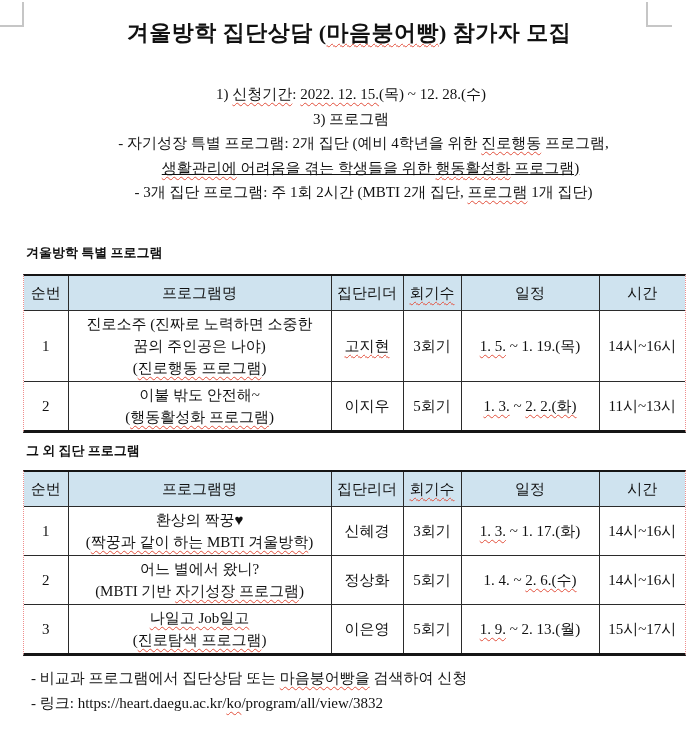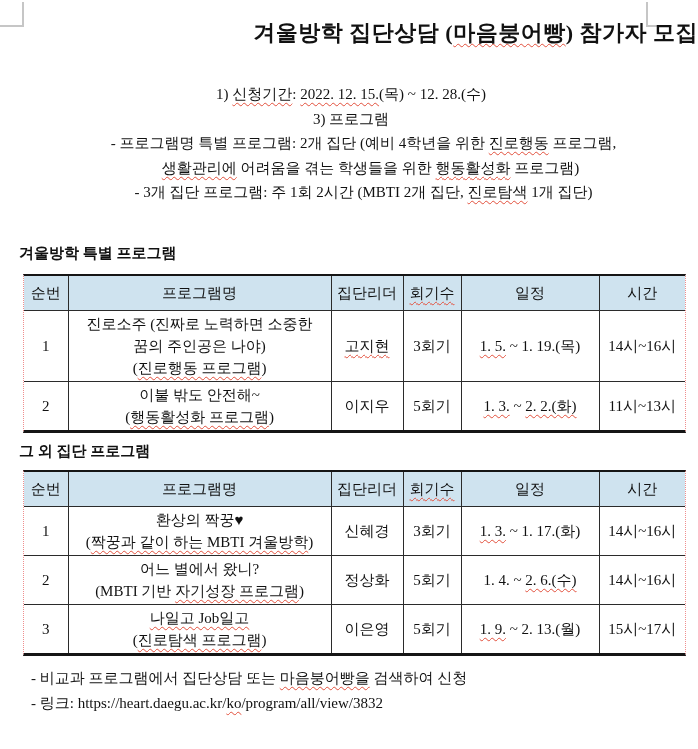--- a/index.html
+++ b/index.html
@@ -11,26 +11,26 @@
     text-decoration:underline;
     text-decoration-style:wavy;
     text-decoration-color:#e2503c;
     text-decoration-thickness:1px;
     text-underline-offset:3px;
   }
   .corner-tl{position:absolute;left:0;top:2px;width:22px;height:23px;
     border-right:2px solid #c6c6c6;border-bottom:2px solid #c6c6c6;}
   .corner-tr{position:absolute;left:646px;top:2px;width:24px;height:23px;
     border-left:2px solid #c6c6c6;border-bottom:2px solid #c6c6c6;}
-  .doc-title{position:absolute;left:0;top:18px;width:698px;text-align:right;
+  .doc-title{position:absolute;left:0;top:18px;width:698px;text-align:center;
     font-size:22px;font-weight:bold;letter-spacing:0.5px;}
   .intro{position:absolute;left:31px;top:82px;width:640px;font-size:15px;line-height:24.5px;text-align:center;}
   .intro .ind1{padding-left:25px;}
-  .intro .ind2{padding-left:39px;}
-  .sec-heading{position:absolute;left:19px;font-size:15px;font-weight:bold;}
+  .intro .ind2{padding-left:39px;text-decoration:underline;}
+  .sec-heading{position:absolute;left:26px;font-size:13px;font-weight:bold;}
   .sec1{top:244px;}
   .sec2{top:442px;}
   .tablewrap{position:absolute;left:23px;width:661px;
     border-top:2px solid #151515;border-bottom:3px solid #151515;
     border-left:1px dotted #ef8e8e;border-right:1px dotted #ef8e8e;}
   .tw1{top:274px;}
   .tw2{top:470px;}
   table{border-collapse:collapse;border-style:hidden;table-layout:fixed;width:661px;}
   th,td{border:1px solid #2b2b2b;text-align:center;vertical-align:middle;
     font-size:15px;font-weight:normal;padding:2px 1px;line-height:22px;}
@@ -44,23 +44,23 @@
 <body>
 
 <div class="corner-tl"></div>
 <div class="corner-tr"></div>
 
 <div class="doc-title"><span>겨울방학 집단상담 (</span><span class="wavy">마음붕어빵</span><span>) 참가자 모집</span></div>
 
 <div class="intro">
   <div><span>1) </span><span class="wavy">신청기간</span><span>: </span><span class="wavy">2022. 12. 15.</span><span>(목) ~ 12. 28.(수)</span></div>
   <div><span>3) 프로그램</span></div>
-  <div class="ind1"><span>- 프로그램명 특별 프로그램: 2개 집단 (예비 4학년을 위한 </span><span class="wavy">진로행동</span><span> 프로그램,</span></div>
+  <div class="ind1"><span>- 자기성장 특별 프로그램: 2개 집단 (예비 4학년을 위한 </span><span class="wavy">진로행동</span><span> 프로그램,</span></div>
   <div class="ind2"><span class="wavy">생활관리에</span><span> 어려움을 겪는 학생들을 위한 </span><span class="wavy">행동활성화</span><span> 프로그램)</span></div>
-  <div class="ind1"><span>- 3개 집단 프로그램: 주 1회 2시간 (MBTI 2개 집단, </span><span class="wavy">진로탐색</span><span> 1개 집단)</span></div>
+  <div class="ind1"><span>- 3개 집단 프로그램: 주 1회 2시간 (MBTI 2개 집단, </span><span class="wavy">프로그램</span><span> 1개 집단)</span></div>
 </div>
 
 <div class="sec-heading sec1">겨울방학 특별 프로그램</div>
 
 <div class="tablewrap tw1">
 <table>
   <colgroup>
     <col style="width:44px">
         <col style="width:263px">
         <col style="width:72px">

